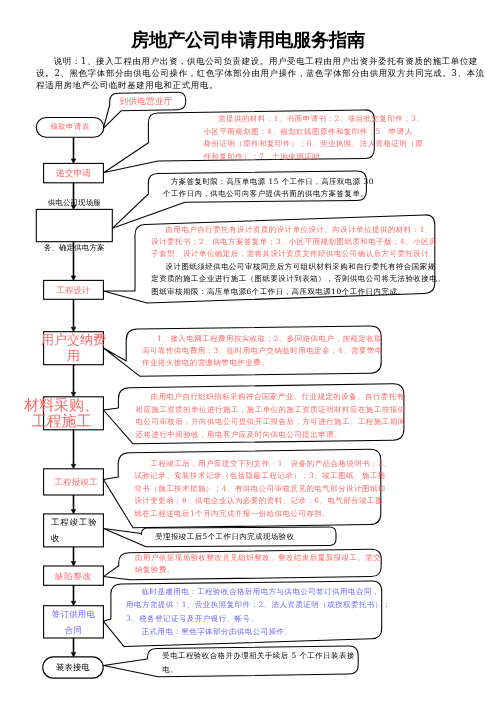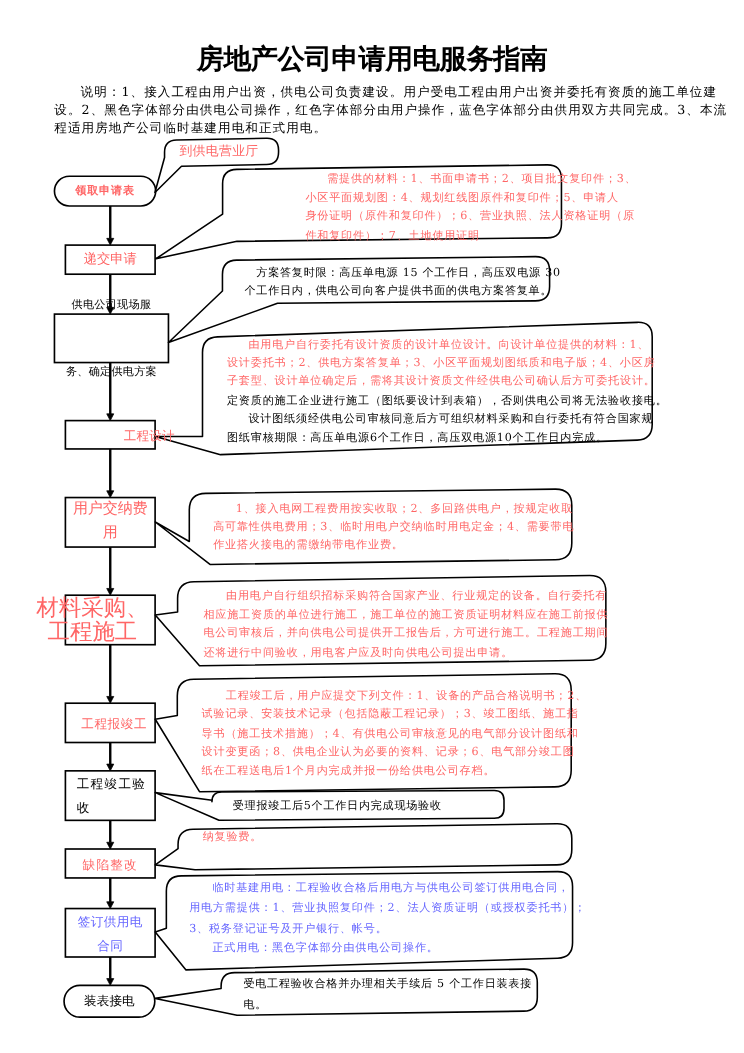--- a/index.html
+++ b/index.html
@@ -82,34 +82,34 @@
 </svg>
 
 <div id="title">房地产公司申请用电服务指南</div>
 <div id="note">
       <div class="ln ln0">说明：1、接入工程由用户出资，供电公司负责建设。用户受电工程由用户出资并委托有资质的施工单位建</div>
       <div class="ln ln1">设。2、黑色字体部分由供电公司操作，红色字体部分由用户操作，蓝色字体部分由供用双方共同完成。3、本流</div>
       <div class="ln ln2">程适用房地产公司临时基建用电和正式用电。</div>
     </div>
 
 <div id="nodes">
-      <div class="node" style="left: 36.3px; top: 113.5px; width: 67.5px; height: 19.8px; color: rgb(255, 102, 102); font-size: 7.4px; letter-spacing: 0.55px; line-height: 16px; align-items: center; text-align: center; font-weight: bold;">
+      <div class="node" style="left: 36.3px; top: 113.5px; width: 67.5px; height: 19.8px; color: rgb(255, 102, 102); font-size: 7.4px; letter-spacing: 0.55px; line-height: 16px; align-items: center; text-align: center;">
         <div class="ln">领取申请表</div>
       </div>
       <div class="node" style="left: 43.6px; top: 159.4px; width: 59.8px; height: 19.4px; color: rgb(255, 102, 102); font-size: 8.9px; letter-spacing: -0.05px; line-height: 16px; align-items: center; text-align: center;">
         <div class="ln">递交申请</div>
       </div>
       <div class="node" style="left: 36.3px; top: 205.4px; width: 76px; height: 32.3px; color: rgb(0, 0, 0); font-size: 7.4px; letter-spacing: 0.2px; line-height: 15.8px; align-items: center; text-align: center; gap: 29px;">
         <div class="ln">供电公司现场服</div>
         <div class="ln">务、确定供电方案</div>
       </div>
-      <div class="node" style="left: 43.6px; top: 276.4px; width: 59.8px; height: 18.9px; color: rgb(255, 102, 102); font-size: 8.4px; letter-spacing: 0.1px; line-height: 16px; align-items: center; text-align: right; padding-left: 26px;">
+      <div class="node" style="left: 43.6px; top: 276.4px; width: 59.8px; height: 18.9px; color: rgb(255, 102, 102); font-size: 8.4px; letter-spacing: 0.1px; line-height: 16px; align-items: center; text-align: right;">
         <div class="ln">工程设计</div>
       </div>
-      <div class="node" style="left: 43.6px; top: 327.7px; width: 59.8px; height: 33px; color: rgb(255, 102, 102); font-size: 10px; letter-spacing: -0.05px; line-height: 16.2px; align-items: center; text-align: center;">
+      <div class="node" style="left: 43.6px; top: 327.7px; width: 59.8px; height: 33px; color: rgb(255, 102, 102); font-size: 13px; letter-spacing: -0.05px; line-height: 16.2px; align-items: center; text-align: center;">
         <div class="ln">用户交纳费</div>
         <div class="ln">用</div>
       </div>
       <div class="node" style="left: 43.6px; top: 392.8px; width: 36px; height: 33px; color: rgb(255, 102, 102); font-size: 15px; letter-spacing: -0.05px; line-height: 16.2px; align-items: center; text-align: center; border-radius: 13px;">
         <div class="ln">材料采购、</div>
         <div class="ln">工程施工</div>
       </div>
       <div class="node" style="left: 43.6px; top: 464.8px; width: 65px; height: 26.2px; color: rgb(255, 102, 102); font-size: 8.4px; letter-spacing: 0.4px; line-height: 16px; align-items: center; text-align: center;">
         <div class="ln">工程报竣工</div>
       </div>
@@ -139,22 +139,22 @@
         <div class="ln">件和复印件）；7、土地使用证明</div>
       </div>
       <div class="cal" style="left: 163px; top: 171.99px; color: rgb(0, 0, 0); font-size: 7.4px; letter-spacing: 0.5px; line-height: 12px;">
         <div class="ln" style="text-indent: 7.9px;">方案答复时限：高压单电源 15 个工作日，高压双电源 30</div>
         <div class="ln">个工作日内，供电公司向客户提供书面的供电方案答复单。</div>
       </div>
       <div class="cal" style="left: 151.3px; top: 219.59px; color: rgb(255, 102, 102); font-size: 7.4px; letter-spacing: 0.55px; line-height: 12.4px;">
         <div class="ln" style="text-indent: 14.3px;">由用电户自行委托有设计资质的设计单位设计。向设计单位提供的材料：1、</div>
         <div class="ln">设计委托书；2、供电方案答复单；3、小区平面规划图纸质和电子版；4、小区房</div>
         <div class="ln">子套型、设计单位确定后，需将其设计资质文件经供电公司确认后方可委托设计。</div>
+        <div class="ln" style="color: rgb(0, 0, 0); text-indent: 14.3px;">设计图纸须经供电公司审核同意后方可组织材料采购和自行委托有符合国家规</div>
         <div class="ln" style="color: rgb(0, 0, 0);">定资质的施工企业进行施工（图纸要设计到表箱），否则供电公司将无法验收接电。</div>
-        <div class="ln" style="color: rgb(0, 0, 0); text-indent: 14.3px;">设计图纸须经供电公司审核同意后方可组织材料采购和自行委托有符合国家规</div>
         <div class="ln" style="color: rgb(0, 0, 0);">图纸审核期限：高压单电源6个工作日，高压双电源10个工作日内完成。</div>
       </div>
       <div class="cal" style="left: 142.1px; top: 329.19px; color: rgb(255, 102, 102); font-size: 7.4px; letter-spacing: 0.55px; line-height: 11.8px;">
         <div class="ln" style="text-indent: 15.1px;">1、接入电网工程费用按实收取；2、多回路供电户，按规定收取</div>
         <div class="ln">高可靠性供电费用；3、临时用电户交纳临时用电定金；4、需要带电</div>
         <div class="ln">作业搭火接电的需缴纳带电作业费。</div>
       </div>
       <div class="cal" style="left: 135.6px; top: 386.99px; color: rgb(255, 102, 102); font-size: 7.4px; letter-spacing: 0.55px; line-height: 12.7px;">
         <div class="ln" style="text-indent: 15.1px;">由用电户自行组织招标采购符合国家产业、行业规定的设备。自行委托有</div>
         <div class="ln">相应施工资质的单位进行施工，施工单位的施工资质证明材料应在施工前报供</div>
@@ -165,20 +165,21 @@
         <div class="ln" style="text-indent: 16.2px;">工程竣工后，用户应提交下列文件：1、设备的产品合格说明书；2、</div>
         <div class="ln">试验记录、安装技术记录（包括隐蔽工程记录）；3、竣工图纸、施工指</div>
         <div class="ln">导书（施工技术措施）；4、有供电公司审核意见的电气部分设计图纸和</div>
         <div class="ln">设计变更函；8、供电企业认为必要的资料、记录；6、电气部分竣工图</div>
         <div class="ln">纸在工程送电后1个月内完成并报一份给供电公司存档。</div>
       </div>
       <div class="cal" style="left: 155.2px; top: 527.49px; color: rgb(0, 0, 0); font-size: 7.4px; letter-spacing: 0.5px; line-height: 12.5px;">
         <div class="ln">受理报竣工后5个工作日内完成现场验收</div>
       </div>
       <div class="cal" style="left: 135.1px; top: 547.89px; color: rgb(255, 102, 102); font-size: 7.4px; letter-spacing: 0.55px; line-height: 12.3px;">
+        <div class="ln">由用户依据现场验收整改意见组织整改，整改结束后重新报竣工。需交</div>
         <div class="ln">纳复验费。</div>
       </div>
       <div class="cal" style="left: 126.1px; top: 581.39px; color: rgb(102, 102, 255); font-size: 7.4px; letter-spacing: 0.55px; line-height: 13.1px;">
         <div class="ln" style="text-indent: 15.5px;">临时基建用电：工程验收合格后用电方与供电公司签订供用电合同，</div>
         <div class="ln">用电方需提供：1、营业执照复印件；2、法人资质证明（或授权委托书）；</div>
         <div class="ln">3、税务登记证号及开户银行、帐号。</div>
         <div class="ln" style="text-indent: 15.5px;">正式用电：黑色字体部分由供电公司操作。</div>
       </div>
       <div class="cal" style="left: 162.3px; top: 645.49px; color: rgb(0, 0, 0); font-size: 7.4px; letter-spacing: 0.5px; line-height: 13.3px;">
         <div class="ln">受电工程验收合格并办理相关手续后 5 个工作日装表接</div>

